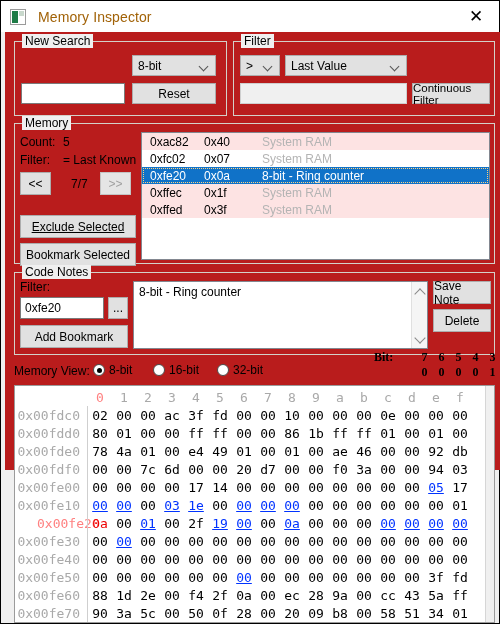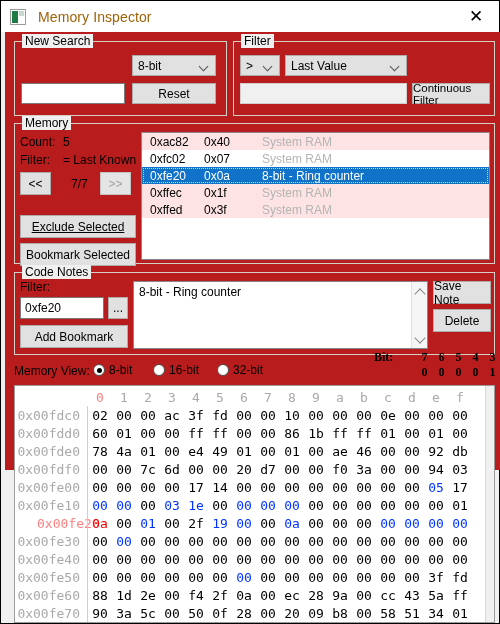--- a/index.html
+++ b/index.html
@@ -258,21 +258,21 @@
   .mem-addr.cur { color: #ff8080; padding-left: 22px; }
   .mem-sep { width: 1px; align-self: stretch; background: #cfcfcf; flex: 0 0 auto; }
   .mem-cell {
     width: 24px;
     text-align: center;
     color: #000;
     flex: 0 0 auto;
   }
   .mem-head .mem-cell { color: #a9a9a9; }
   .mem-head .mem-cell.cur { color: #ff8080; }
-  .mem-cell.blue { color: #0033ff; }
+  .mem-cell.blue { color: #0033ff; text-decoration: underline; }
   .mem-cell.red  { color: #ee0000; }
   #mem-scrollbar {
     position: absolute;
     right: 0; top: 0; bottom: 0;
     width: 9px;
     background: #f0f0f0;
     border-left: 1px solid #d6d6d6;
   }
 </style>
 </head>
@@ -461,21 +461,21 @@
             <span class="mem-cell">00</span>
             <span class="mem-cell">00</span>
             <span class="mem-cell">0e</span>
             <span class="mem-cell">00</span>
             <span class="mem-cell">00</span>
             <span class="mem-cell">00</span>
           </div>
           <div class="mem-row">
             <span class="mem-addr">0x00fdd0</span>
             <span class="mem-sep"></span>
-            <span class="mem-cell">60</span>
+            <span class="mem-cell">80</span>
             <span class="mem-cell">01</span>
             <span class="mem-cell">00</span>
             <span class="mem-cell">00</span>
             <span class="mem-cell">ff</span>
             <span class="mem-cell">ff</span>
             <span class="mem-cell">00</span>
             <span class="mem-cell">00</span>
             <span class="mem-cell">86</span>
             <span class="mem-cell">1b</span>
             <span class="mem-cell">ff</span>

